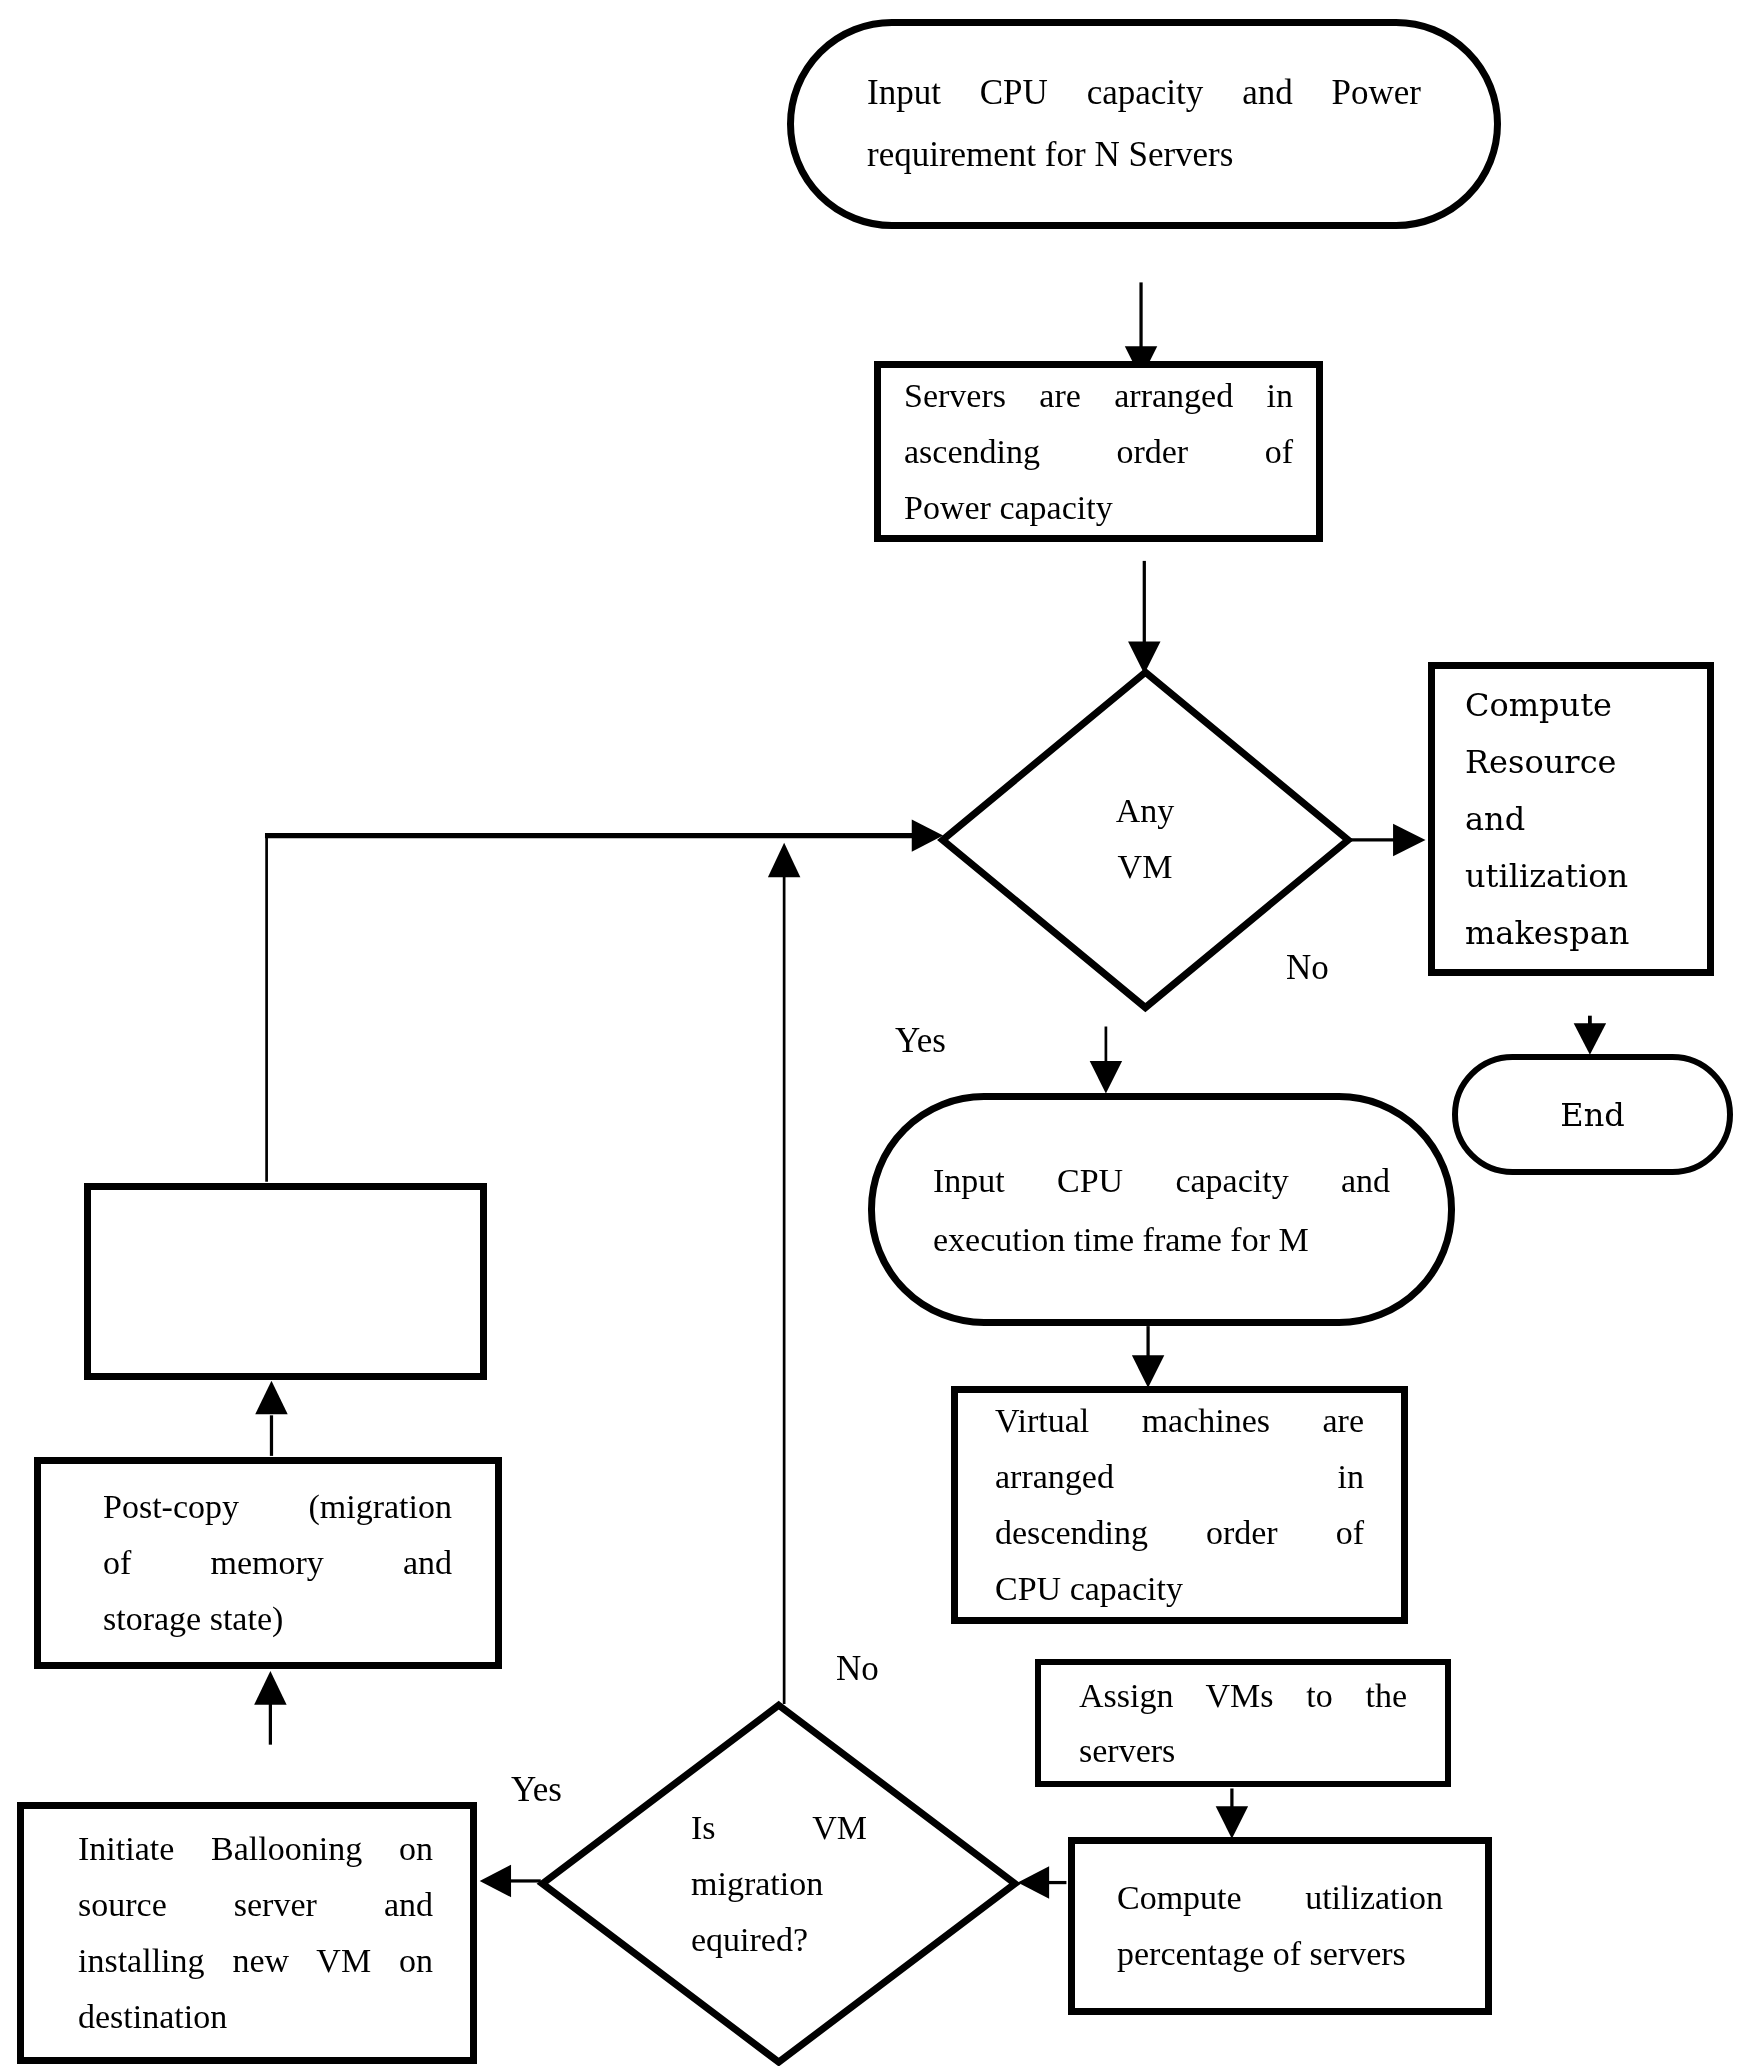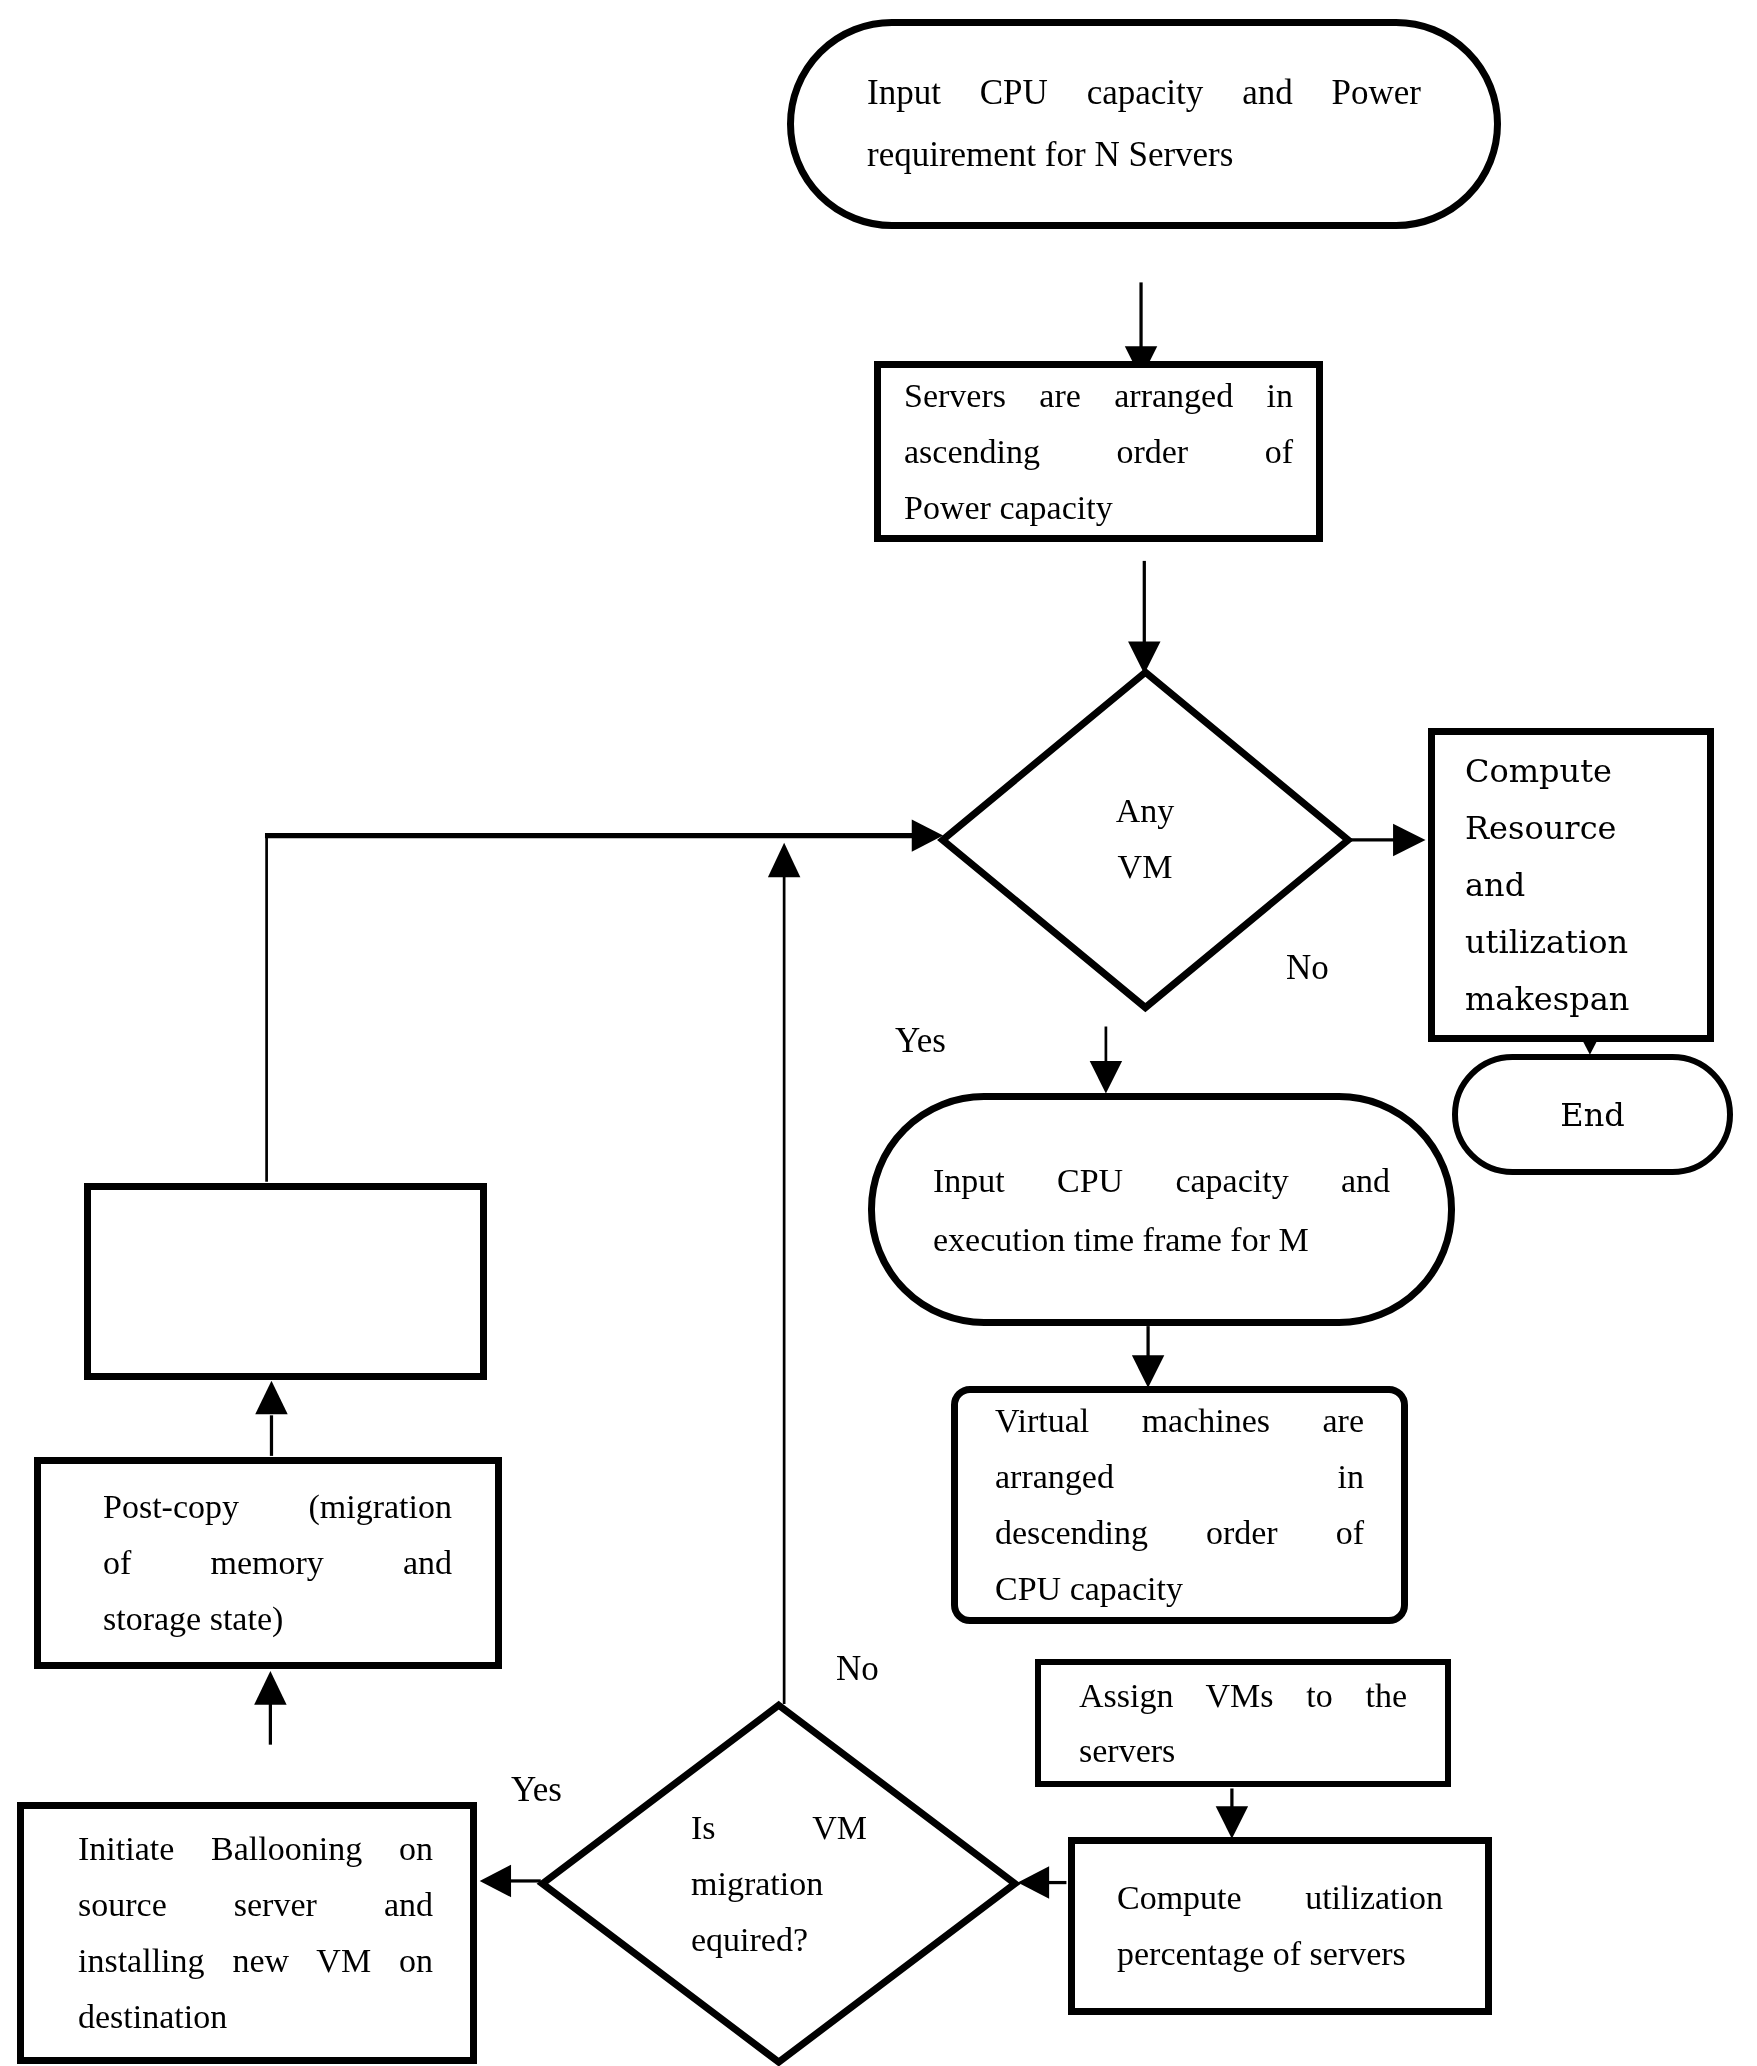--- a/index.html
+++ b/index.html
@@ -141,21 +141,21 @@
       </div>
   </div>
 
   <div class="dtext" style="left:1064px; top:783px; width:162px;">
     <div class="textlines center">
         <div class="line">Any</div>
         <div class="line">VM</div>
       </div>
   </div>
 
-  <div class="node wideface" style="left:1428px; top:728px; width:286px; height:314px; padding:10.8px 16px 10.8px 30px; line-height:57px;">
+  <div class="node wideface" style="left:1428px; top:662px; width:286px; height:314px; padding:10.8px 16px 10.8px 30px; line-height:57px;">
     <div class="textlines left">
         <div class="line">Compute</div>
         <div class="line">Resource</div>
         <div class="line">and</div>
         <div class="line">utilization</div>
         <div class="line">makespan</div>
       </div>
   </div>
 
   <div class="node endcap wideface" style="left:1452px; top:1054px; width:281px; height:121px; padding:0 16px;">
@@ -168,21 +168,21 @@
 
   <div class="flabel" style="left:895px; top:1021px;">Yes</div>
 
   <div class="node stadium" style="left:868px; top:1093px; width:587px; height:233px; padding:0 58px; line-height:59px;">
     <div class="textlines">
         <div class="line">Input CPU capacity and</div>
         <div class="line">execution time frame for M</div>
       </div>
   </div>
 
-  <div class="node" style="left:951px; top:1386px; width:457px; height:238px; padding:8px 37px;border-radius:19px;">
+  <div class="node" style="left:951px; top:1386px; width:457px; height:238px; padding:8px 37px;">
     <div class="textlines">
         <div class="line">Virtual machines are</div>
         <div class="line">arranged in</div>
         <div class="line">descending order of</div>
         <div class="line">CPU capacity</div>
       </div>
   </div>
 
   <div class="node" style="left:1035px; top:1659px; width:416px; height:128px; padding:4.3px 38px; line-height:55px; border-width:6.5px;">
     <div class="textlines">

